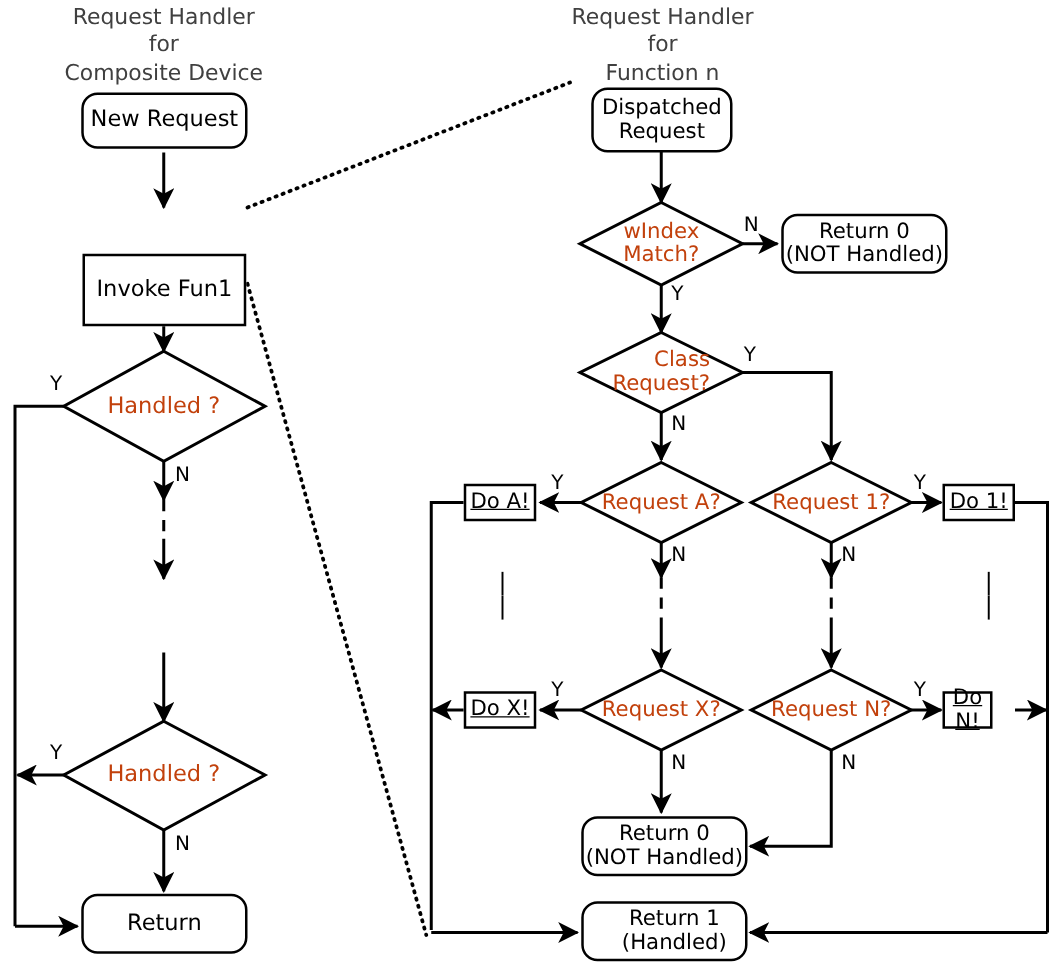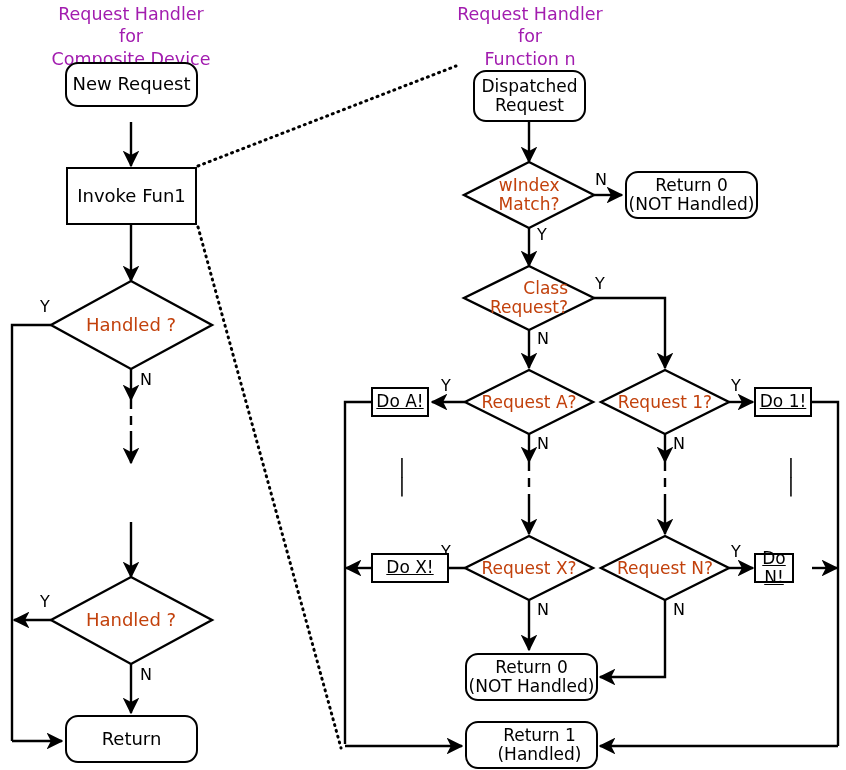--- a/index.html
+++ b/index.html
@@ -34,41 +34,42 @@
     line-height: 1.12;
     white-space: pre-line;
     background: #ffffff;
   }
   .terminal {
     border: 2.4px solid #000000;
     border-radius: 13px;
   }
   .process {
     border: 2.4px solid #000000;
+    margin-top: 36px;
   }
   .action {
     border: 2.4px solid #000000;
     font-size: 17px;
     text-decoration: underline;
   }
   .decision-label {
     position: absolute;
     display: flex;
     align-items: center;
     justify-content: center;
     text-align: right;
     white-space: pre-line;
     line-height: 1.1;
     color: #c2410c;
     background: transparent;
   }
   .caption {
     position: absolute;
     text-align: center;
-    color: #a21caf;
+    color: #404040;
     font-size: 17.5px;
     line-height: 1.28;
     white-space: pre-line;
   }
   .edge-label {
     position: absolute;
     font-size: 16px;
     color: #000000;
     line-height: 1;
   }
@@ -176,21 +177,21 @@
     </g>
   </svg>
 
   <div class="caption" style="left:21px; top:3px; width:220px;">Request Handler
 for
 Composite Device</div>
   <div class="caption" style="left:420px; top:3px; width:220px;">Request Handler
 for
 Function n</div>
 
-  <div class="node terminal t18" style="left:65px; top:62px; width:133px; height:45px;">New Request</div>
+  <div class="node terminal t18" style="left:65px; top:74px; width:133px; height:45px;">New Request</div>
 
   <div class="node process t18" style="left:66px; top:167px; width:131px; height:58px;">Invoke Fun1</div>
 
   <div class="decision-label t18" style="left:71px; top:311px; width:120px; height:28px;">Handled ?</div>
   <div class="edge-label" style="left:40px; top:299px;">Y</div>
   <div class="edge-label" style="left:140px; top:372px;">N</div>
 
 
   <div class="decision-label t18" style="left:71px; top:606px; width:120px; height:28px;">Handled ?</div>
   <div class="edge-label" style="left:40px; top:594px;">Y</div>
@@ -227,21 +228,21 @@
   <div class="vdots" style="left:396px; top:457px; width:12px; text-align:center;">|
 
 |</div>
   <div class="vdots" style="left:785px; top:457px; width:12px; text-align:center;">|
 
 |</div>
 
   <div class="decision-label t17" style="left:477px; top:556px; width:104px; height:24px;">Request X?</div>
   <div class="edge-label" style="left:441px; top:544px;">Y</div>
   <div class="edge-label" style="left:537px; top:602px;">N</div>
-  <div class="node action" style="left:371px; top:553px; width:78px; height:30px;">Do X!</div>
+  <div class="node action" style="left:371px; top:553px; width:58px; height:30px;">Do X!</div>
 
   <div class="decision-label t17" style="left:613px; top:556px; width:104px; height:24px;">Request N?</div>
   <div class="edge-label" style="left:731px; top:544px;">Y</div>
   <div class="edge-label" style="left:673px; top:602px;">N</div>
   <div class="node action" style="left:754px; top:553px; width:40px; height:30px;">Do N!</div>
 
   <div class="node terminal t17" style="left:465px; top:653px; width:133px; height:48px;">Return 0
 (NOT Handled)</div>
 
   <div class="node terminal t17" style="left:465px; top:721px; width:133px; height:48px;padding-left:16px;">Return 1

